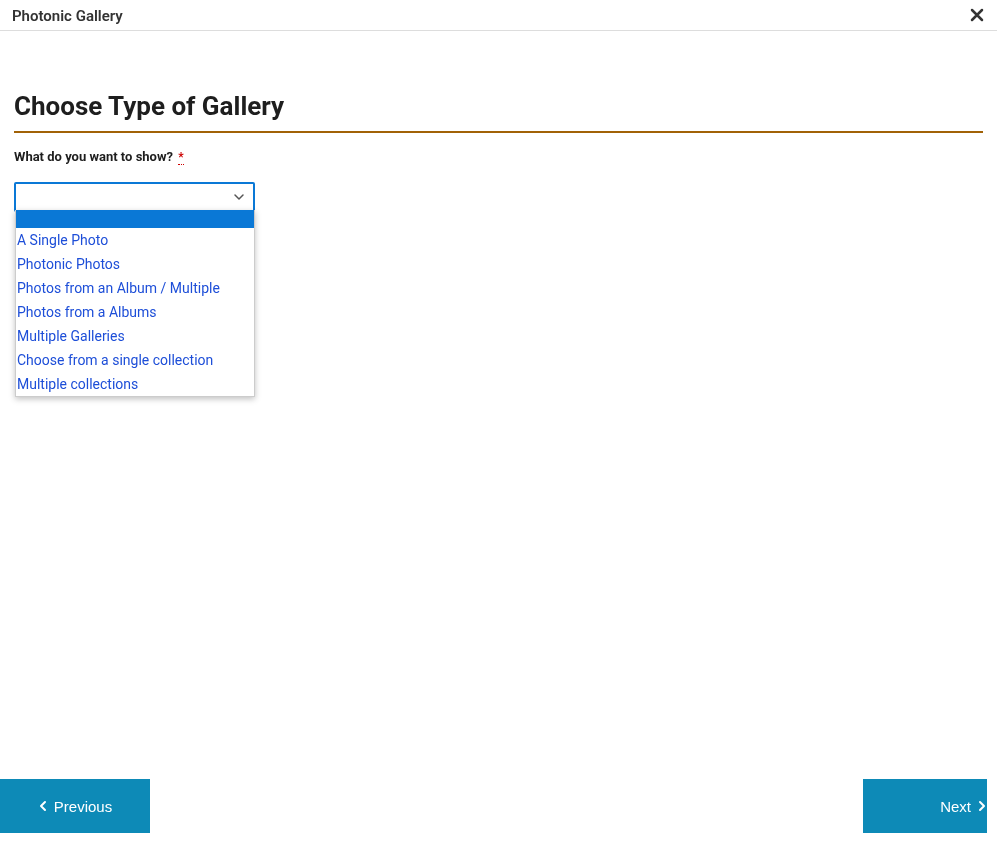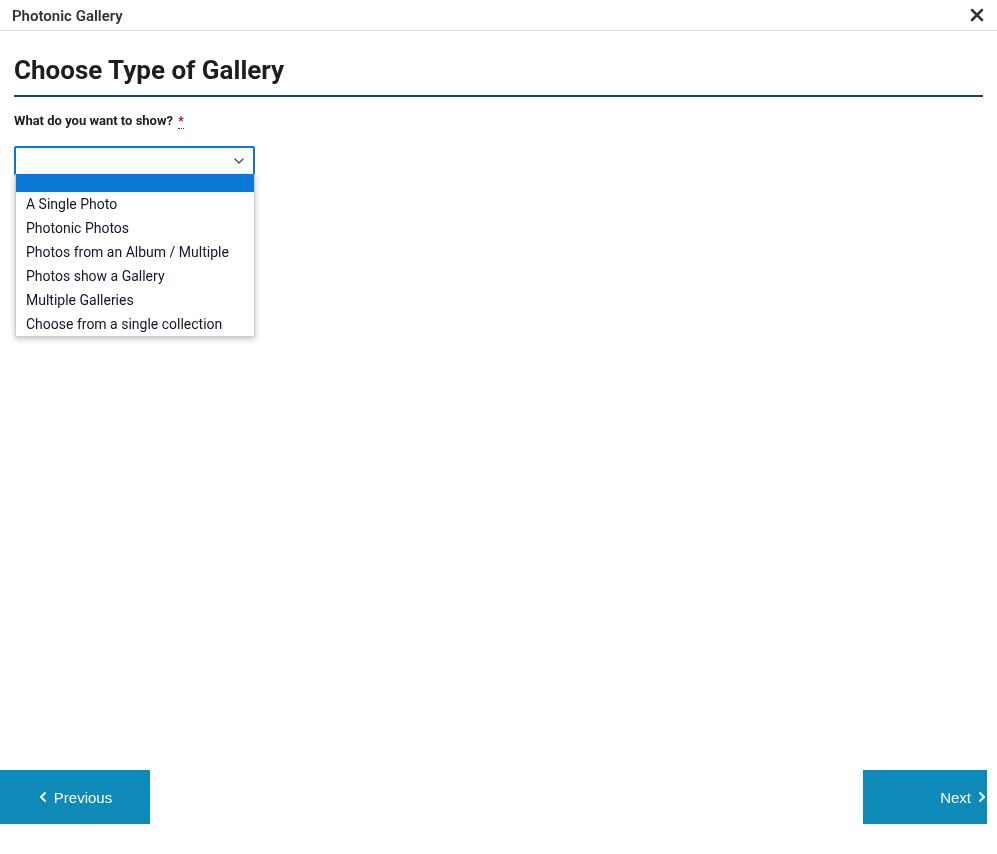--- a/index.html
+++ b/index.html
@@ -37,22 +37,23 @@
       padding: 0 2px;
     }
     .content {
       padding: 24px 14px 0 14px;
     }
     .page-title {
       font-size: 26px;
       font-weight: 700;
       color: #1e1e1e;
       padding-bottom: 10px;
-      border-bottom: 2px solid #0c4a6e;
+      border-bottom: 2px solid #a16207;
       margin-bottom: 16px;
+      margin-top: 36px;
     }
     .field-label {
       font-size: 13px;
       font-weight: 700;
       color: #1e1e1e;
       margin-bottom: 18px;
       display: block;
     }
     .required-mark {
       color: #cc0000;
@@ -88,35 +89,35 @@
       top: 28px;
       left: 1px;
       width: 240px;
       background: #fff;
       box-shadow: 0 2px 6px rgba(0,0,0,0.25);
       border: 1px solid #ccc;
       border-top: none;
       z-index: 10;
     }
     .dropdown-option {
-      padding: 2px 10px;
+      padding: 2px 1px;
       font-size: 14px;
-      color: #0f172a;
+      color: #1d4ed8;
       cursor: pointer;
       line-height: 20px;
     }
     .dropdown-option.highlighted {
       background: #0a78d6;
       color: #fff;
       height: 18px;
       padding: 0 10px;
     }
     .footer {
       position: absolute;
-      bottom: 30px;
+      bottom: 21px;
       left: 0;
       right: 0;
       display: flex;
       justify-content: space-between;
       padding: 0 10px 0 0;
     }
     .nav-button {
       background: #0d8ab7;
       color: #fff;
       border: none;
@@ -169,23 +170,24 @@
             <path d="M2 4 L6 8 L10 4" stroke="#555" stroke-width="1.5" fill="none" stroke-linecap="round" stroke-linejoin="round"></path>
           </svg>
       </span>
     </div>
 
     <div class="dropdown-list">
       <div class="dropdown-option highlighted"></div>
       <div class="dropdown-option">A Single Photo</div>
       <div class="dropdown-option">Photonic Photos</div>
       <div class="dropdown-option">Photos from an Album / Multiple</div>
-      <div class="dropdown-option">Photos show a Gallery</div>
+      <div class="dropdown-option">Photos from a Albums</div>
       <div class="dropdown-option">Multiple Galleries</div>
       <div class="dropdown-option">Choose from a single collection</div>
+      <div class="dropdown-option">Multiple collections</div>
     </div>
   </div>
 </div>
 
 <div class="footer">
   <button class="nav-button prev">
     <span class="nav-chevron">
       <svg width="10" height="12" viewBox="0 0 10 12">
           <path d="M7 2 L3 6 L7 10" stroke="#fff" stroke-width="2" fill="none" stroke-linecap="round" stroke-linejoin="round"></path>
         </svg>

